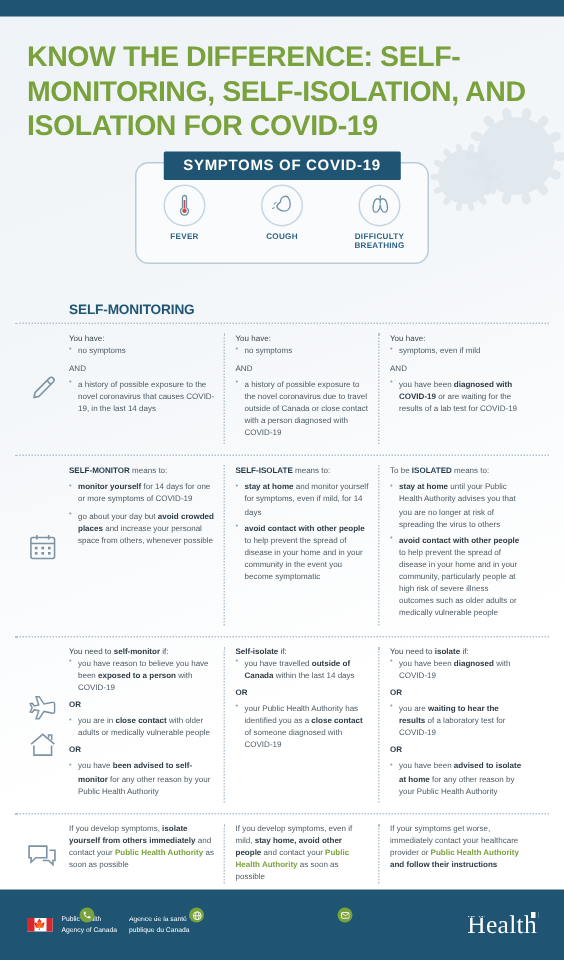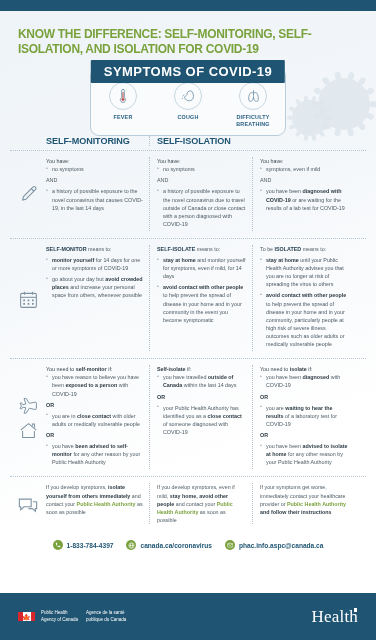--- a/index.html
+++ b/index.html
@@ -41,21 +41,21 @@
     position: absolute;
     background: #dfe7ed;
     border-radius: 3px;
   }
   
   .headline {
     position: relative;
     margin: 16px 18px 0 18px;
     color: #7aa23c;
     font-weight: 800;
-    font-size: 12px;
+    font-size: 19px;
     line-height: 1.22;
     letter-spacing: -0.3px;
     text-transform: uppercase;
     z-index: 3;
   }
   
   .symptoms {
     position: relative;
     margin: 11px auto 0 auto;
     width: 196px;
@@ -64,21 +64,21 @@
     background: rgba(255,255,255,.55);
     padding: 14px 4px 7px 4px;
     z-index: 3;
   }
   .symptoms-title {
     position: absolute;
     top: -8px; left: 50%;
     transform: translateX(-50%);
     background: #1f5573;
     color: #ffffff;
-    font-size: 13px;
+    font-size: 10px;
     font-weight: 800;
     letter-spacing: .45px;
     padding: 4px 13px;
     white-space: nowrap;
     border-radius: 1px;
   }
   .symptom-row {
     display: flex;
     justify-content: center;
     gap: 17px;
@@ -98,21 +98,21 @@
     color: #2b6285;
     font-size: 5.4px;
     font-weight: 800;
     letter-spacing: .2px;
     line-height: 1.28;
     text-transform: uppercase;
   }
   
   .table {
     position: relative;
-    margin: 0 10px 0 10px;
+    margin: 25px 10px 0 10px;
     z-index: 3;
   }
   .thead {
     display: flex;
     border-bottom: 1px dotted #b5c4cf;
     padding-bottom: 4px;
   }
   .col-icon { width: 36px; flex: none; }
   .col { width: 103px; flex: none; padding-right: 6px; }
   .col.sep { border-left: 1px dotted #b5c4cf; padding-left: 7px; }
@@ -335,23 +335,20 @@
       </div>
     </div>
   </div>
 
   <div class="table">
 
     <div class="thead">
       <div class="col-icon"></div>
       <div class="col">
           <div class="chead">SELF-MONITORING</div>
-        </div>
-      <div class="col sep">
-          <div class="chead">SELF-ISOLATION</div>
         </div>
     </div>
 
     <div class="trow">
       <div class="col-icon icon-wrap">
         <svg width="22" height="22" viewBox="0 0 24 24" fill="none" stroke="#7e93a2" stroke-width="1.2">
           <path d="M17.5 3.2a2 2 0 0 1 2.8 2.8L9.6 16.7l-3.4.7.7-3.4z"></path>
           <line x1="15.6" y1="5.1" x2="18.4" y2="7.9"></line>
         </svg>
       </div>

